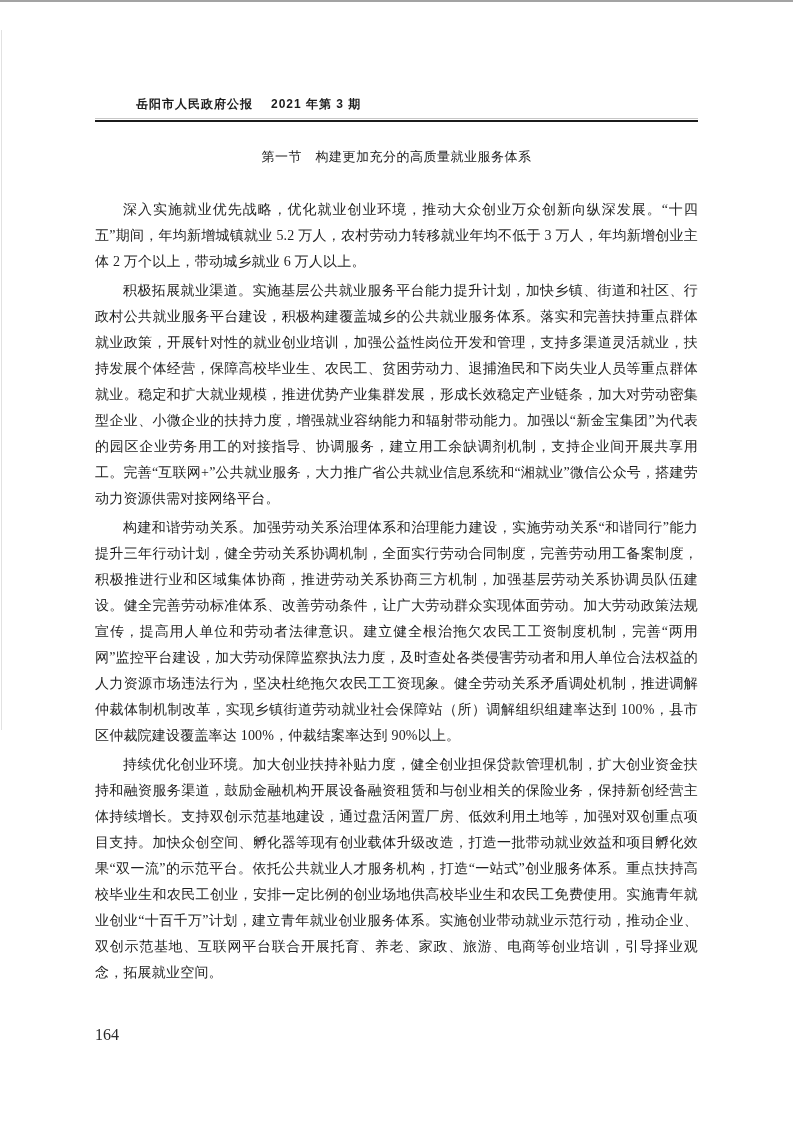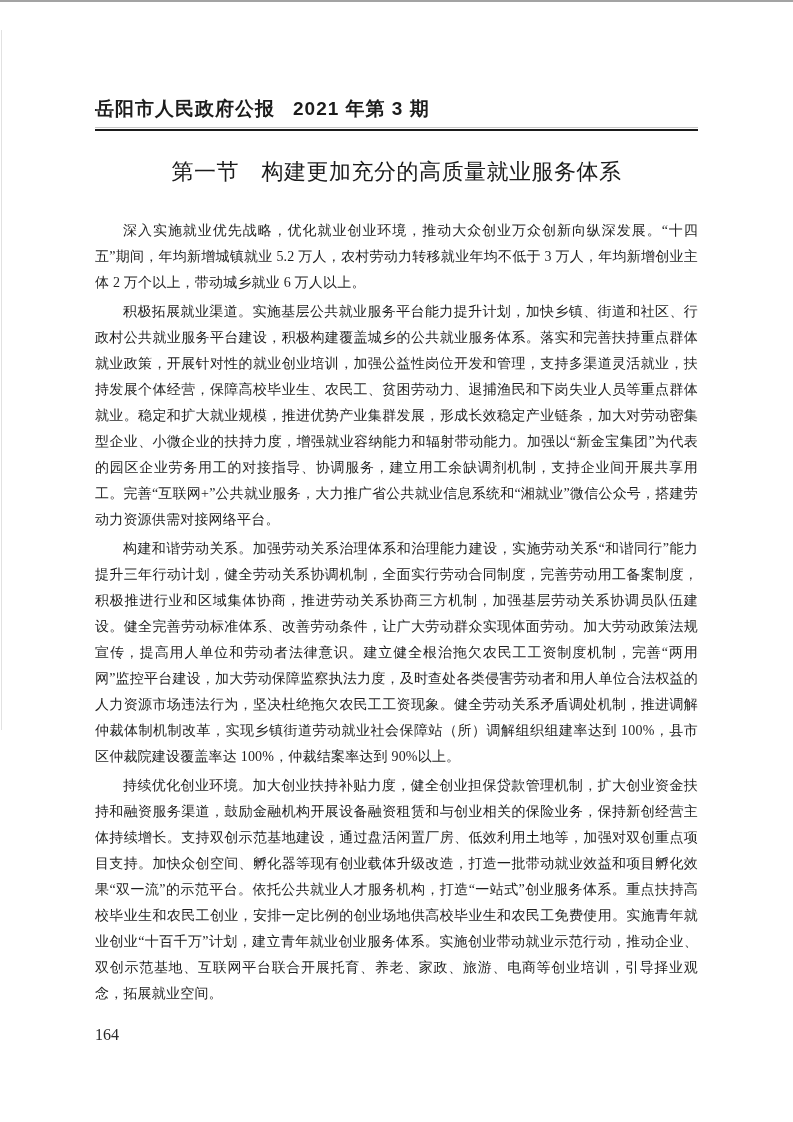--- a/index.html
+++ b/index.html
@@ -29,33 +29,34 @@
   }
   .content {
     position: absolute;
     left: 95px;
     top: 96px;
     width: 603px;
   }
   .gazette-header {
     font-family: "Liberation Sans", sans-serif;
     font-weight: bold;
-    font-size: 19px;
+    font-size: 12px;
     color: #1c1c1c;
     letter-spacing: 1px;
     padding-bottom: 5px;
     white-space: nowrap;
+    margin-left: 41px;
   }
   .gazette-header .issue { margin-left: 18px; }
   .header-rule-light { height: 1px; background: #c7c7c7; }
   .header-rule-dark  { height: 2px; background: #1b1b1b; margin-top: 1px; }
   .section-title {
     margin-top: 26px;
     text-align: center;
-    font-size: 22px;
+    font-size: 13px;
     color: #1a1a1a;
     letter-spacing: 0.5px;
     white-space: nowrap;
   }
   .body-text {
     margin-top: 31px;
   }
   .body-text p {
     font-size: 14px;
     line-height: 26px;

